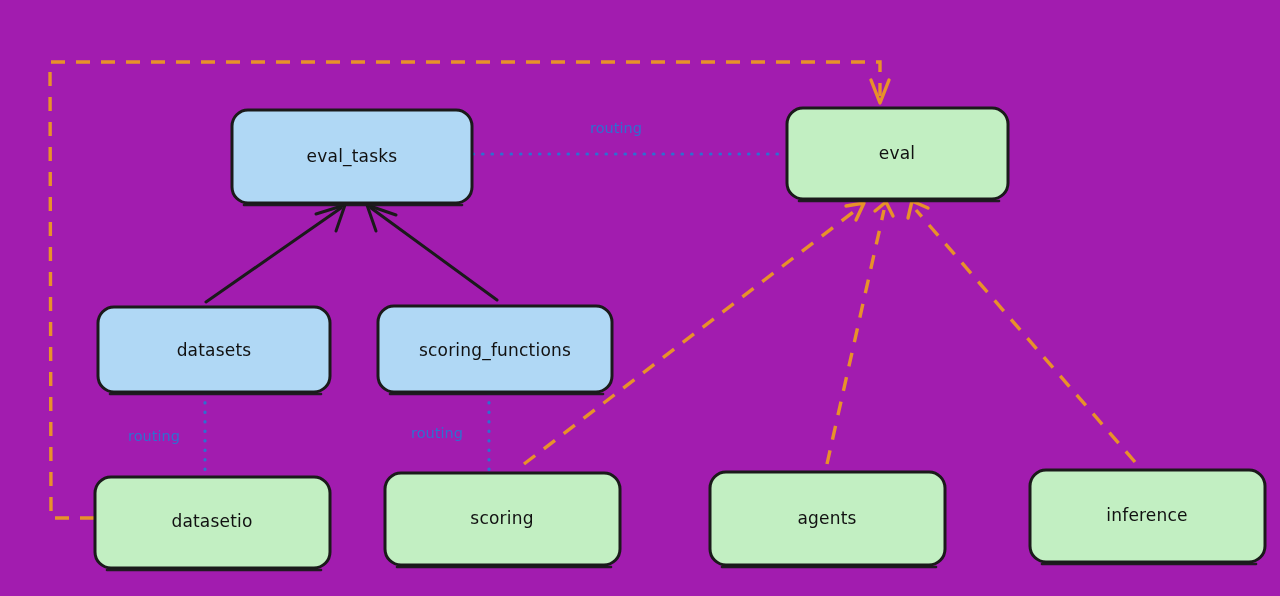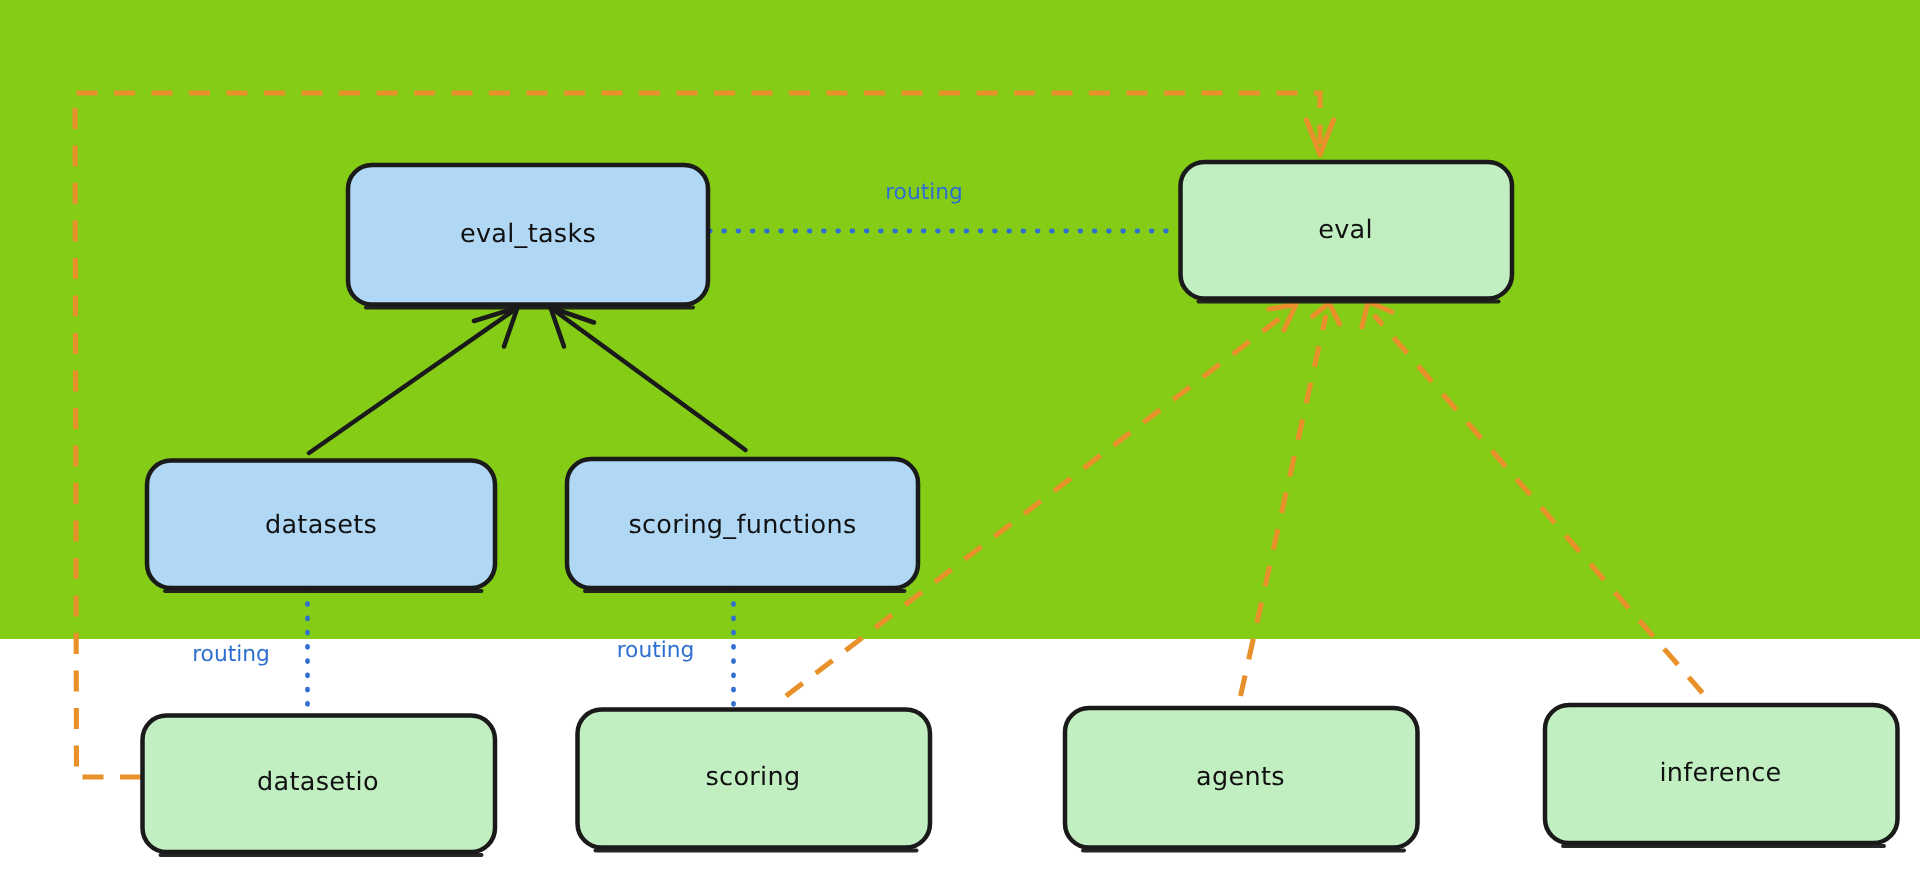--- a/index.html
+++ b/index.html
@@ -10,22 +10,22 @@
   }
   body {
     width: 1280px;
     height: 596px;
     font-family: "DejaVu Sans", sans-serif;
     overflow: hidden;
   }
   #diagram-root {
     position: relative;
     width: 1280px;
-    height: 426px;
-    background: #84cc16;
+    height: 596px;
+    background: #a21caf;
     text-align: center;
   }
   svg.diagram-canvas {
     display: block;
     width: 1280px;
     height: 596px;
   }
   .node-label {
     font-family: "DejaVu Sans", sans-serif;
     font-size: 17px;

